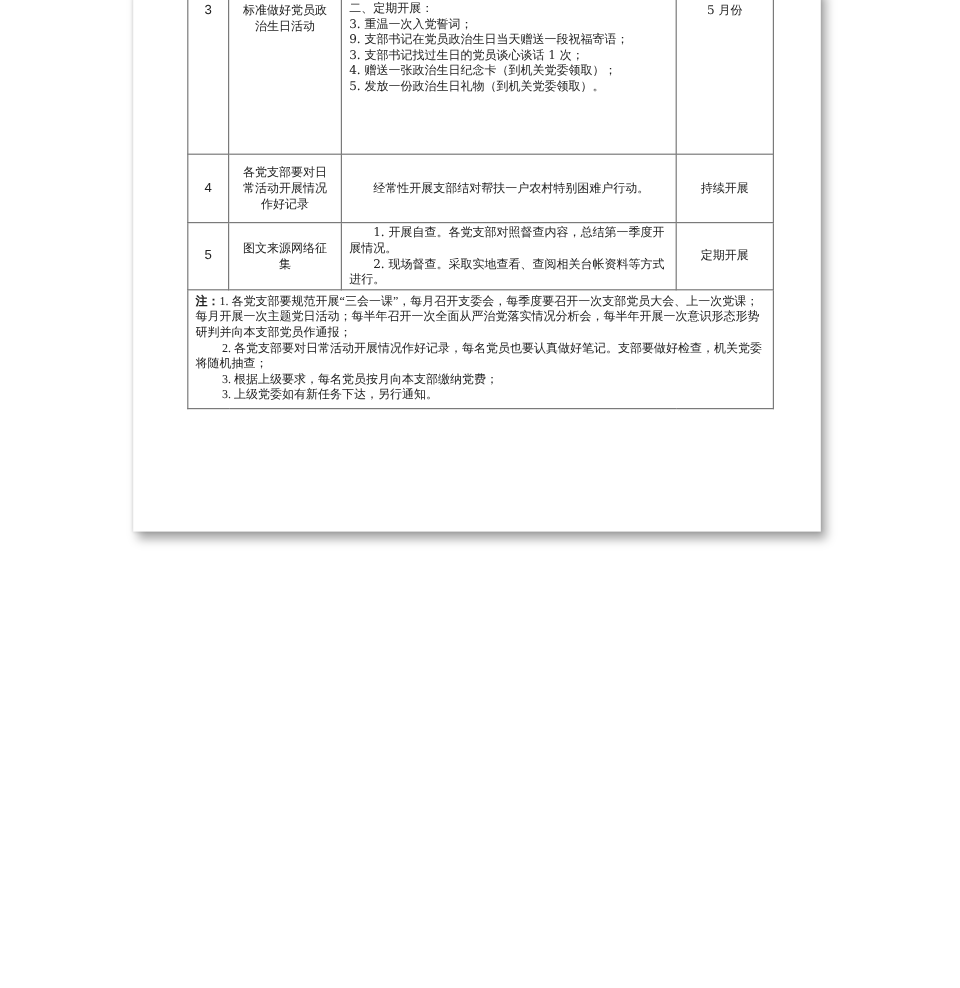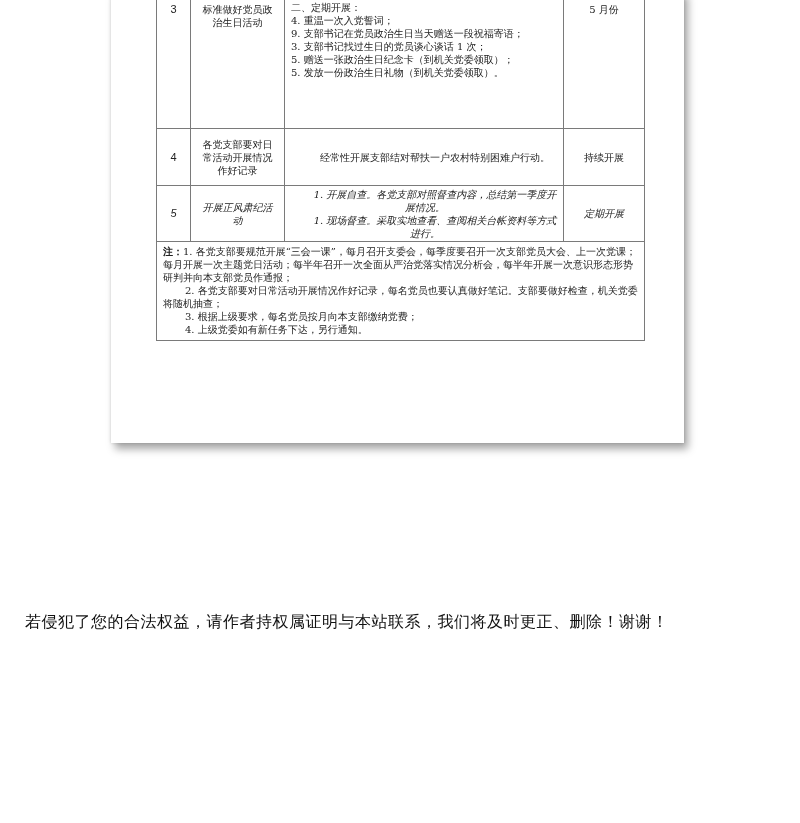--- a/index.html
+++ b/index.html
@@ -18,28 +18,28 @@
     font-size: 10px; line-height: 13px;
   }
   table.plan td {
     border: 1px solid #7a7a7a; vertical-align: middle; padding: 0;
   }
   .c-num { width: 33px; text-align: center; font-family: "Liberation Sans", sans-serif; font-size: 11px; }
   .c-name { width: 93px; text-align: center; padding: 0 8px !important; }
   .c-content { width: 278px; text-align: left; padding: 0 4px 0 6px !important; }
   .c-time { width: 80px; text-align: center; }
   .c-content .line { display: block; }
-  .c-content .indent { text-indent: 2em; text-align: center; }
+  .c-content .indent { text-indent: 2em; }
   tr.r3 td { height: 125px; }
   tr.r3 .c-content { vertical-align: top; }
   tr.r3 .c-name, tr.r3 .c-time, tr.r3 .c-num { vertical-align: top; padding-top: 12px !important; }
   tr.r4 td { height: 56px; }
-  tr.r5 td { height: 55px; font-style: italic; }
+  tr.r5 td { height: 55px; }
   td.notes { height: 95px; padding: 1px 4px 2px 6px !important; vertical-align: top; }
-  .notes .line { display: block; }
+  .notes .line { display: block; font-family: Liberation Serif, serif; }
   .notes .ind { text-indent: 2.2em; }
   .disclaimer {
     position: absolute; left: 25px; top: 608px; width: 770px;
     font-size: 16px; line-height: 28px; color: #111;
     font-family: "DejaVu Serif", "Liberation Serif", serif;
     letter-spacing: 0.5px;
   }
   .disclaimer .dl { display: block; white-space: nowrap; }
 </style>
 </head>
@@ -53,52 +53,51 @@
         <col style="width:279px">
         <col style="width:81px">
     </colgroup>
     <tbody>
       <tr class="r3">
         <td class="c-num">3</td>
         <td class="c-name" style="padding-top:12px">标准做好党员政治生日活动</td>
         <td class="c-content">
           <span class="line" style="margin-top:-3px">6. 市农业机械管理处党支部：XX</span>
           <span class="line">二、定期开展：</span>
-          <span class="line">4. 重温一次入党誓词；</span>
+          <span class="line">3. 重温一次入党誓词；</span>
           <span class="line">9. 支部书记在党员政治生日当天赠送一段祝福寄语；</span>
           <span class="line">3. 支部书记找过生日的党员谈心谈话 1 次；</span>
-          <span class="line">5. 赠送一张政治生日纪念卡（到机关党委领取）；</span>
+          <span class="line">4. 赠送一张政治生日纪念卡（到机关党委领取）；</span>
           <span class="line">5. 发放一份政治生日礼物（到机关党委领取）。</span>
         </td>
         <td class="c-time">5 月份</td>
       </tr>
       <tr class="r4">
         <td class="c-num">4</td>
         <td class="c-name">各党支部要对日常活动开展情况作好记录</td>
         <td class="c-content">
           <span class="line indent">经常性开展支部结对帮扶一户农村特别困难户行动。</span>
         </td>
         <td class="c-time">持续开展</td>
       </tr>
       <tr class="r5">
         <td class="c-num">5</td>
-        <td class="c-name">开展正风肃纪活动</td>
+        <td class="c-name">图文来源网络征集</td>
         <td class="c-content">
           <span class="line indent">1. 开展自查。各党支部对照督查内容，总结第一季度开展情况。</span>
-          <span class="line indent">1. 现场督查。采取实地查看、查阅相关台帐资料等方式进行。</span>
+          <span class="line indent">2. 现场督查。采取实地查看、查阅相关台帐资料等方式进行。</span>
         </td>
         <td class="c-time">定期开展</td>
       </tr>
       <tr>
         <td class="notes" colspan="4">
           <span class="line"><b>注：</b><span>1. 各党支部要规范开展“三会一课”，每月召开支委会，每季度要召开一次支部党员大会、上一次党课；每月开展一次主题党日活动；每半年召开一次全面从严治党落实情况分析会，每半年开展一次意识形态形势研判并向本支部党员作通报；</span></span>
           <span class="line ind">2. 各党支部要对日常活动开展情况作好记录，每名党员也要认真做好笔记。支部要做好检查，机关党委将随机抽查；</span>
           <span class="line ind">3. 根据上级要求，每名党员按月向本支部缴纳党费；</span>
-          <span class="line ind">4. 上级党委如有新任务下达，另行通知。</span>
+          <span class="line ind">3. 上级党委如有新任务下达，另行通知。</span>
         </td>
       </tr>
     </tbody>
   </table>
 </div>
 
 <div class="disclaimer">
-  <span class="dl">若侵犯了您的合法权益，请作者持权属证明与本站联系，我们将及时更正、删除！谢谢！</span>
 </div>
 
 </body></html>

